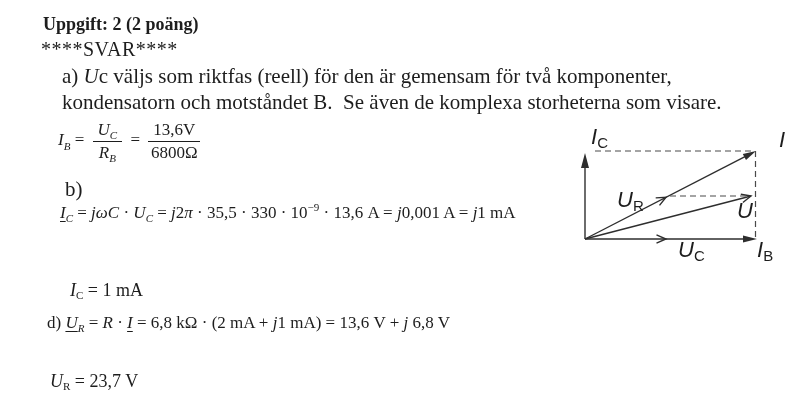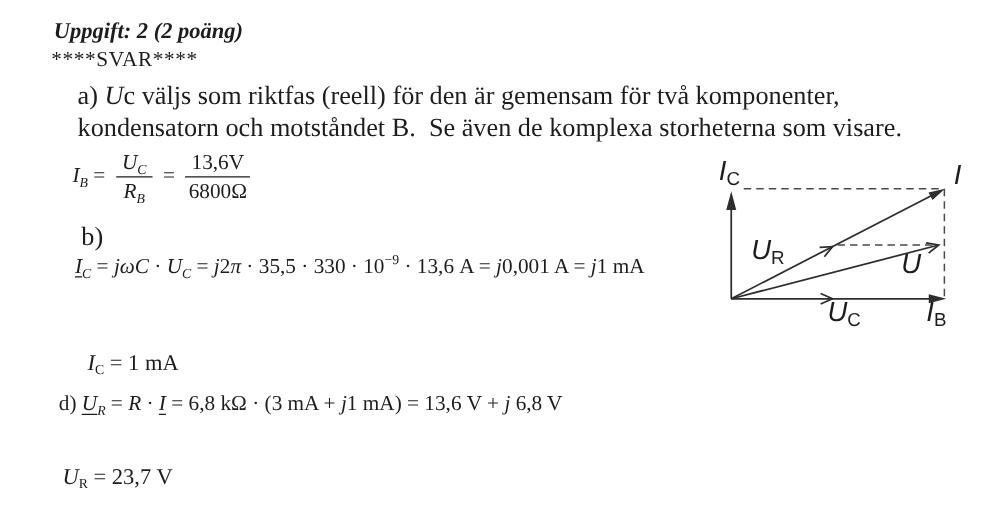--- a/index.html
+++ b/index.html
@@ -1,38 +1,38 @@
 <!DOCTYPE html>
 <html><head>
 <meta charset="utf-8">
 <style>
   html,body{margin:0;padding:0;background:#ffffff;}
   .page{
     position:relative;width:800px;height:409px;background:#ffffff;
     color:#1d1d1d;font-family:"Liberation Serif", serif;overflow:hidden;
   }
   .t{position:absolute;white-space:nowrap;}
-  .title{font-size:18px;font-weight:bold;font-style:italic;}
-  .svar{font-size:17px;letter-spacing:0.5px;}
+  .title{font-size:18px;font-weight:bold;}
+  .svar{font-size:20px;letter-spacing:0.5px;}
   .body-text{font-size:21px;line-height:26px;white-space:normal;width:710px;}
   .math{font-size:17px;}
   .math i{font-style:italic;}
   .math sub{font-size:11px;line-height:0;}
   .math sub.it{font-style:italic;}
   .math sup{font-size:11px;line-height:0;}
   .bigline{font-size:18px;margin-top:28px;}
   .bigsub{font-size:13px;font-style:normal;line-height:0;vertical-align:-3px;}
   .ul{text-decoration:underline;text-underline-offset:3px;text-decoration-thickness:1.3px;}
   .frac{display:inline-flex;flex-direction:column;align-items:center;vertical-align:middle;
         margin:0 4px;text-align:center;line-height:1.18;}
   .fnum{border-bottom:1.4px solid #1d1d1d;padding:0 5px 1px;}
   .fden{padding-top:1px;}
   .gap-left{margin-left:11px;}
   .dlabel{position:absolute;font-family:"Liberation Sans", sans-serif;font-style:italic;
-          font-size:22px;line-height:1;white-space:nowrap;}
+          font-size:22px;line-height:1;white-space:nowrap;margin-left:16px;}
   .dlabel sub{font-style:normal;font-size:15px;line-height:0;vertical-align:-4px;}
   svg.diagram{position:absolute;left:558px;top:124px;}
 </style>
 </head>
 <body>
 
 <div class="page">
 
   <div class="t title" style="left:43px;top:14px">Uppgift: 2 (2 poäng)</div>
 
@@ -58,21 +58,21 @@
   <div class="t math" style="left:60px;top:203px">
     <span class="ul"><i>I</i></span><sub class="it">C</sub><span> = </span><i>jωC</i><span> · </span><i>U</i><sub class="it">C</sub><span> = </span><i>j</i><span>2</span><i>π</i><span> · 35,5 · 330 · 10</span><sup>−9</sup><span> · 13,6 A = </span><i>j</i><span>0,001 A = </span><i>j</i><span>1 mA</span>
   </div>
 
   <div class="t math bigline" style="left:70px;top:252px">
     <i>I</i><sub class="bigsub">C</sub><span> = 1 mA</span>
   </div>
 
 
   <div class="t math" style="left:47px;top:313px">
-    <span>d) </span><span class="ul"><i>U</i></span><sub class="it">R</sub><span> = </span><i>R</i><span> · </span><span class="ul"><i>I</i></span><span> = 6,8 kΩ · (3 mA + </span><i>j</i><span>1 mA) = 13,6 V + </span><i>j</i><span> 6,8 V</span>
+    <span>d) </span><span class="ul"><i>U</i></span><sub class="it">R</sub><span> = </span><i>R</i><span> · </span><span class="ul"><i>I</i></span><span> = 6,8 kΩ · (2 mA + </span><i>j</i><span>1 mA) = 13,6 V + </span><i>j</i><span> 6,8 V</span>
   </div>
 
   <div class="t math bigline" style="left:50px;top:343px">
     <i>U</i><sub class="bigsub">R</sub><span> = 23,7 V</span>
   </div>
 
   <svg class="diagram" width="242" height="150" viewBox="0 0 242 150">
     <g stroke="#2e2e2e" stroke-width="1.4" fill="none">
 
       <line x1="27" y1="115" x2="27" y2="42"></line>

